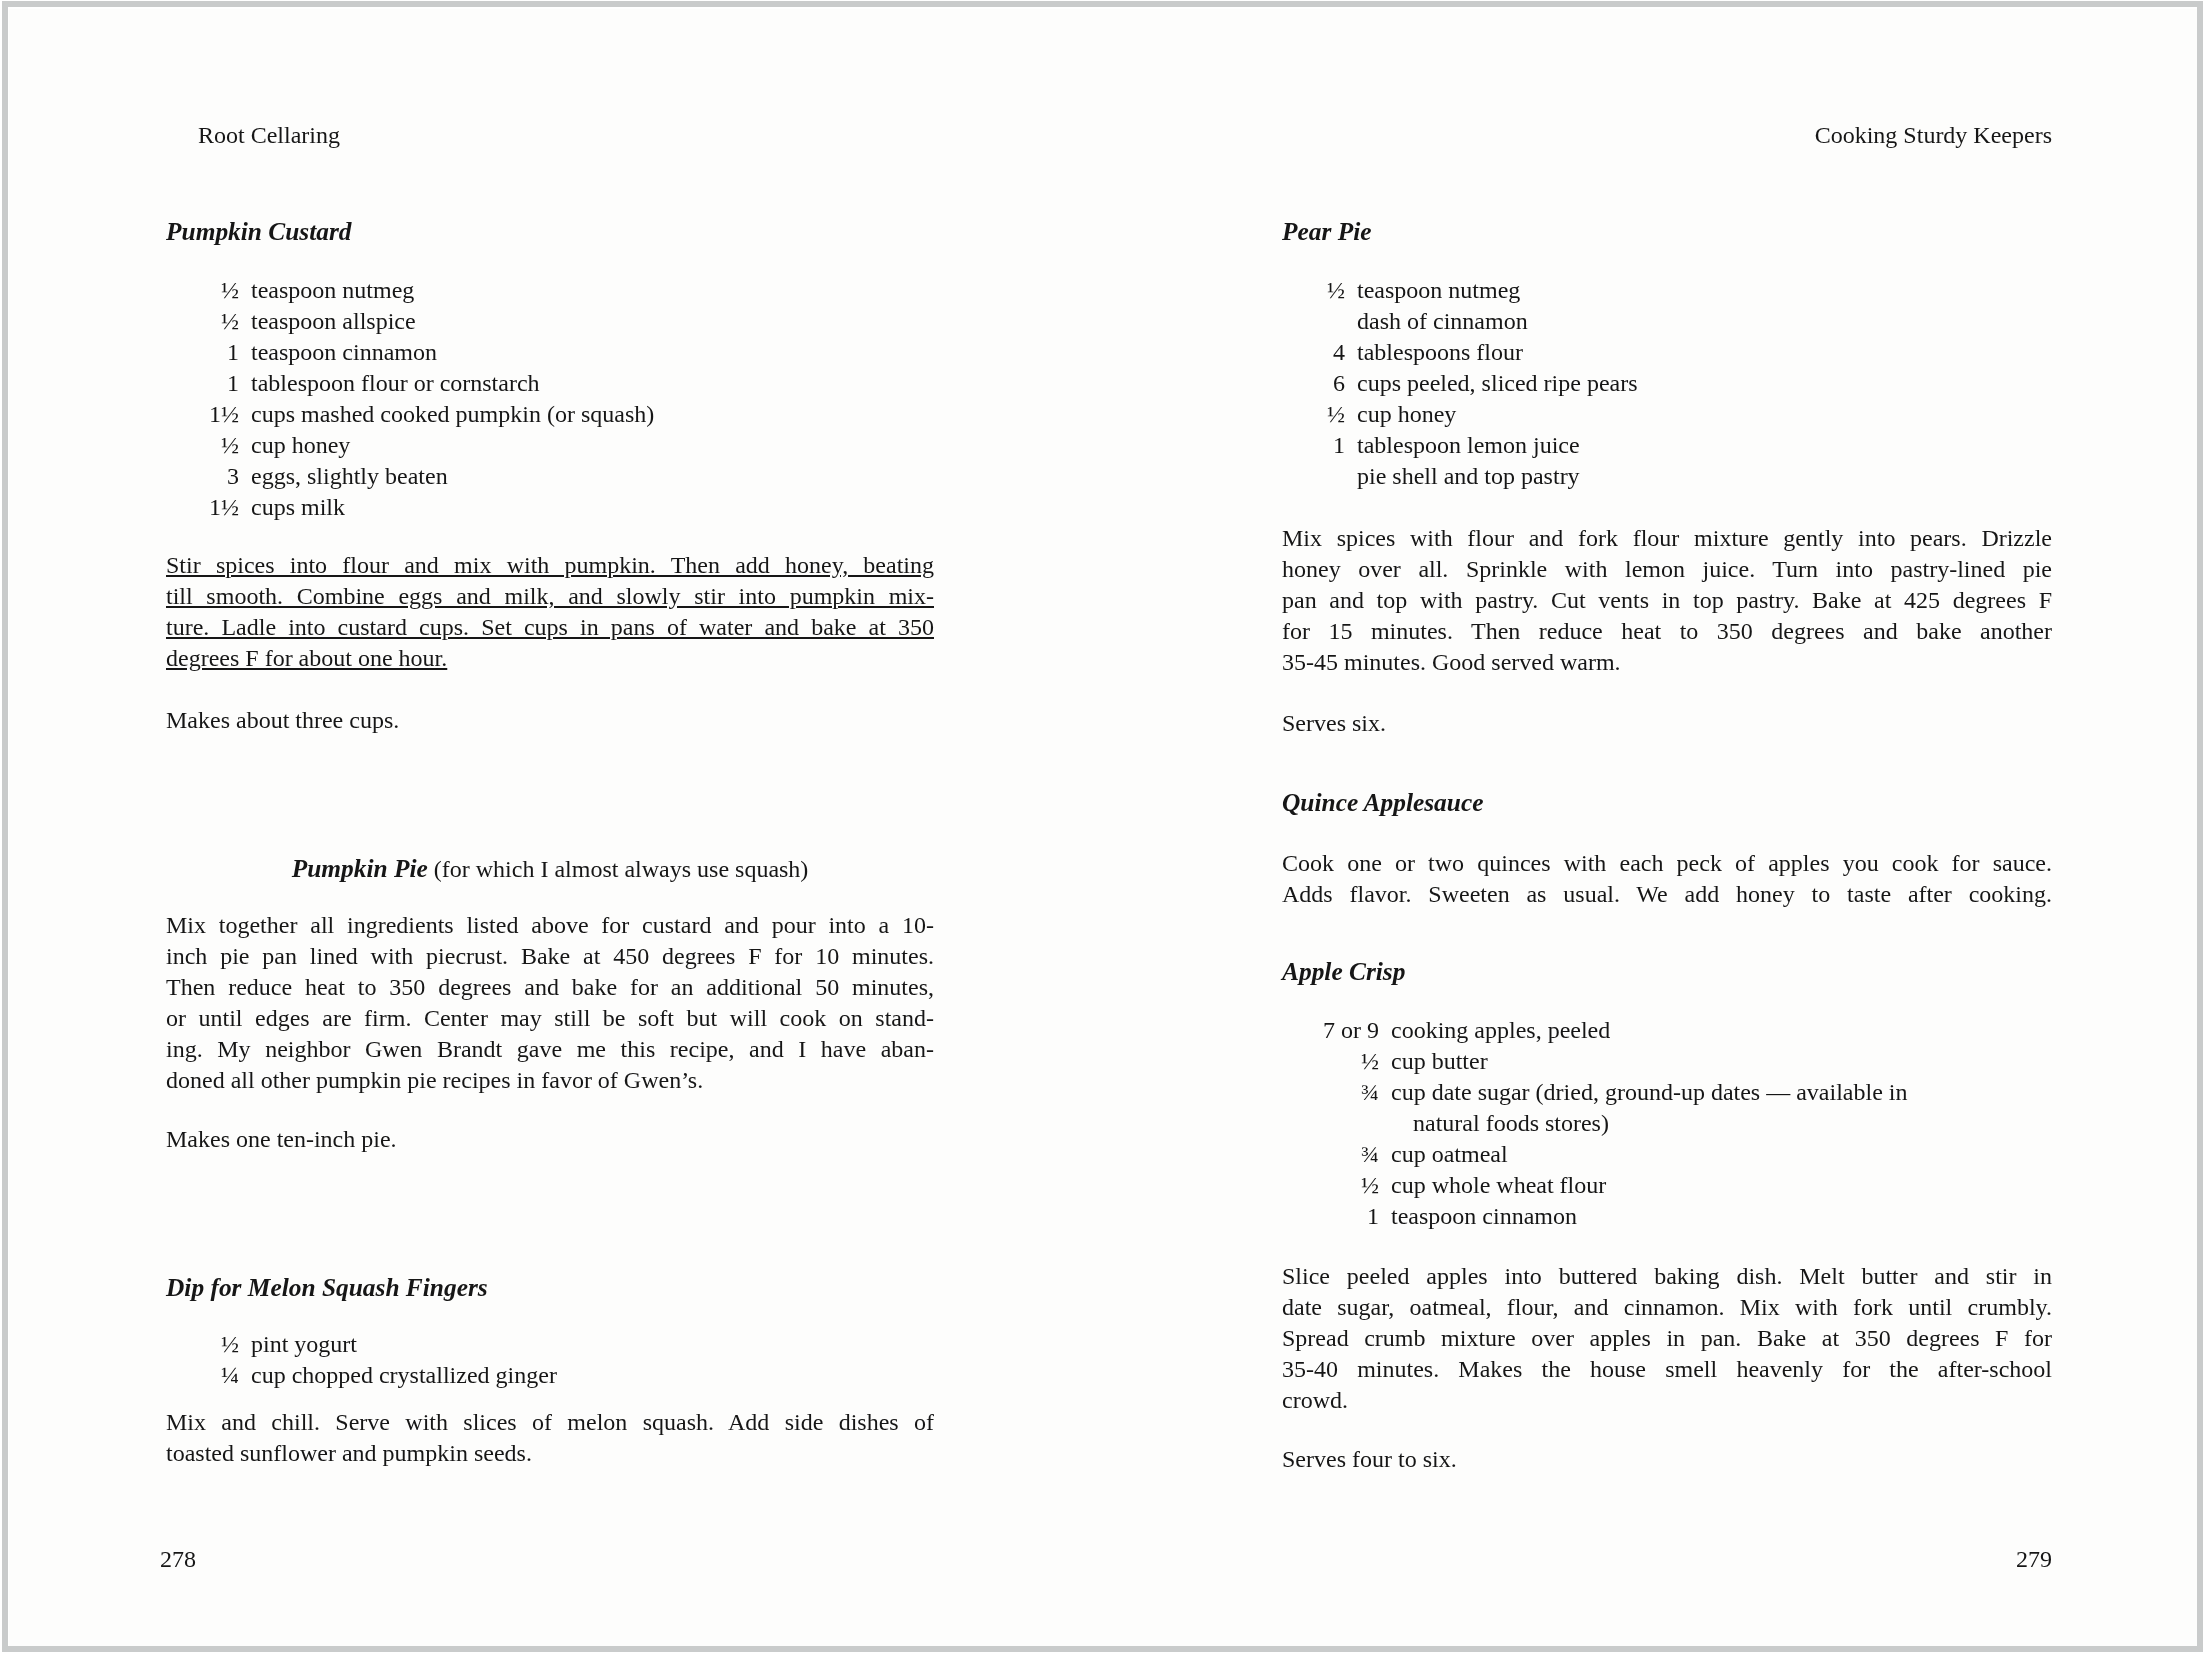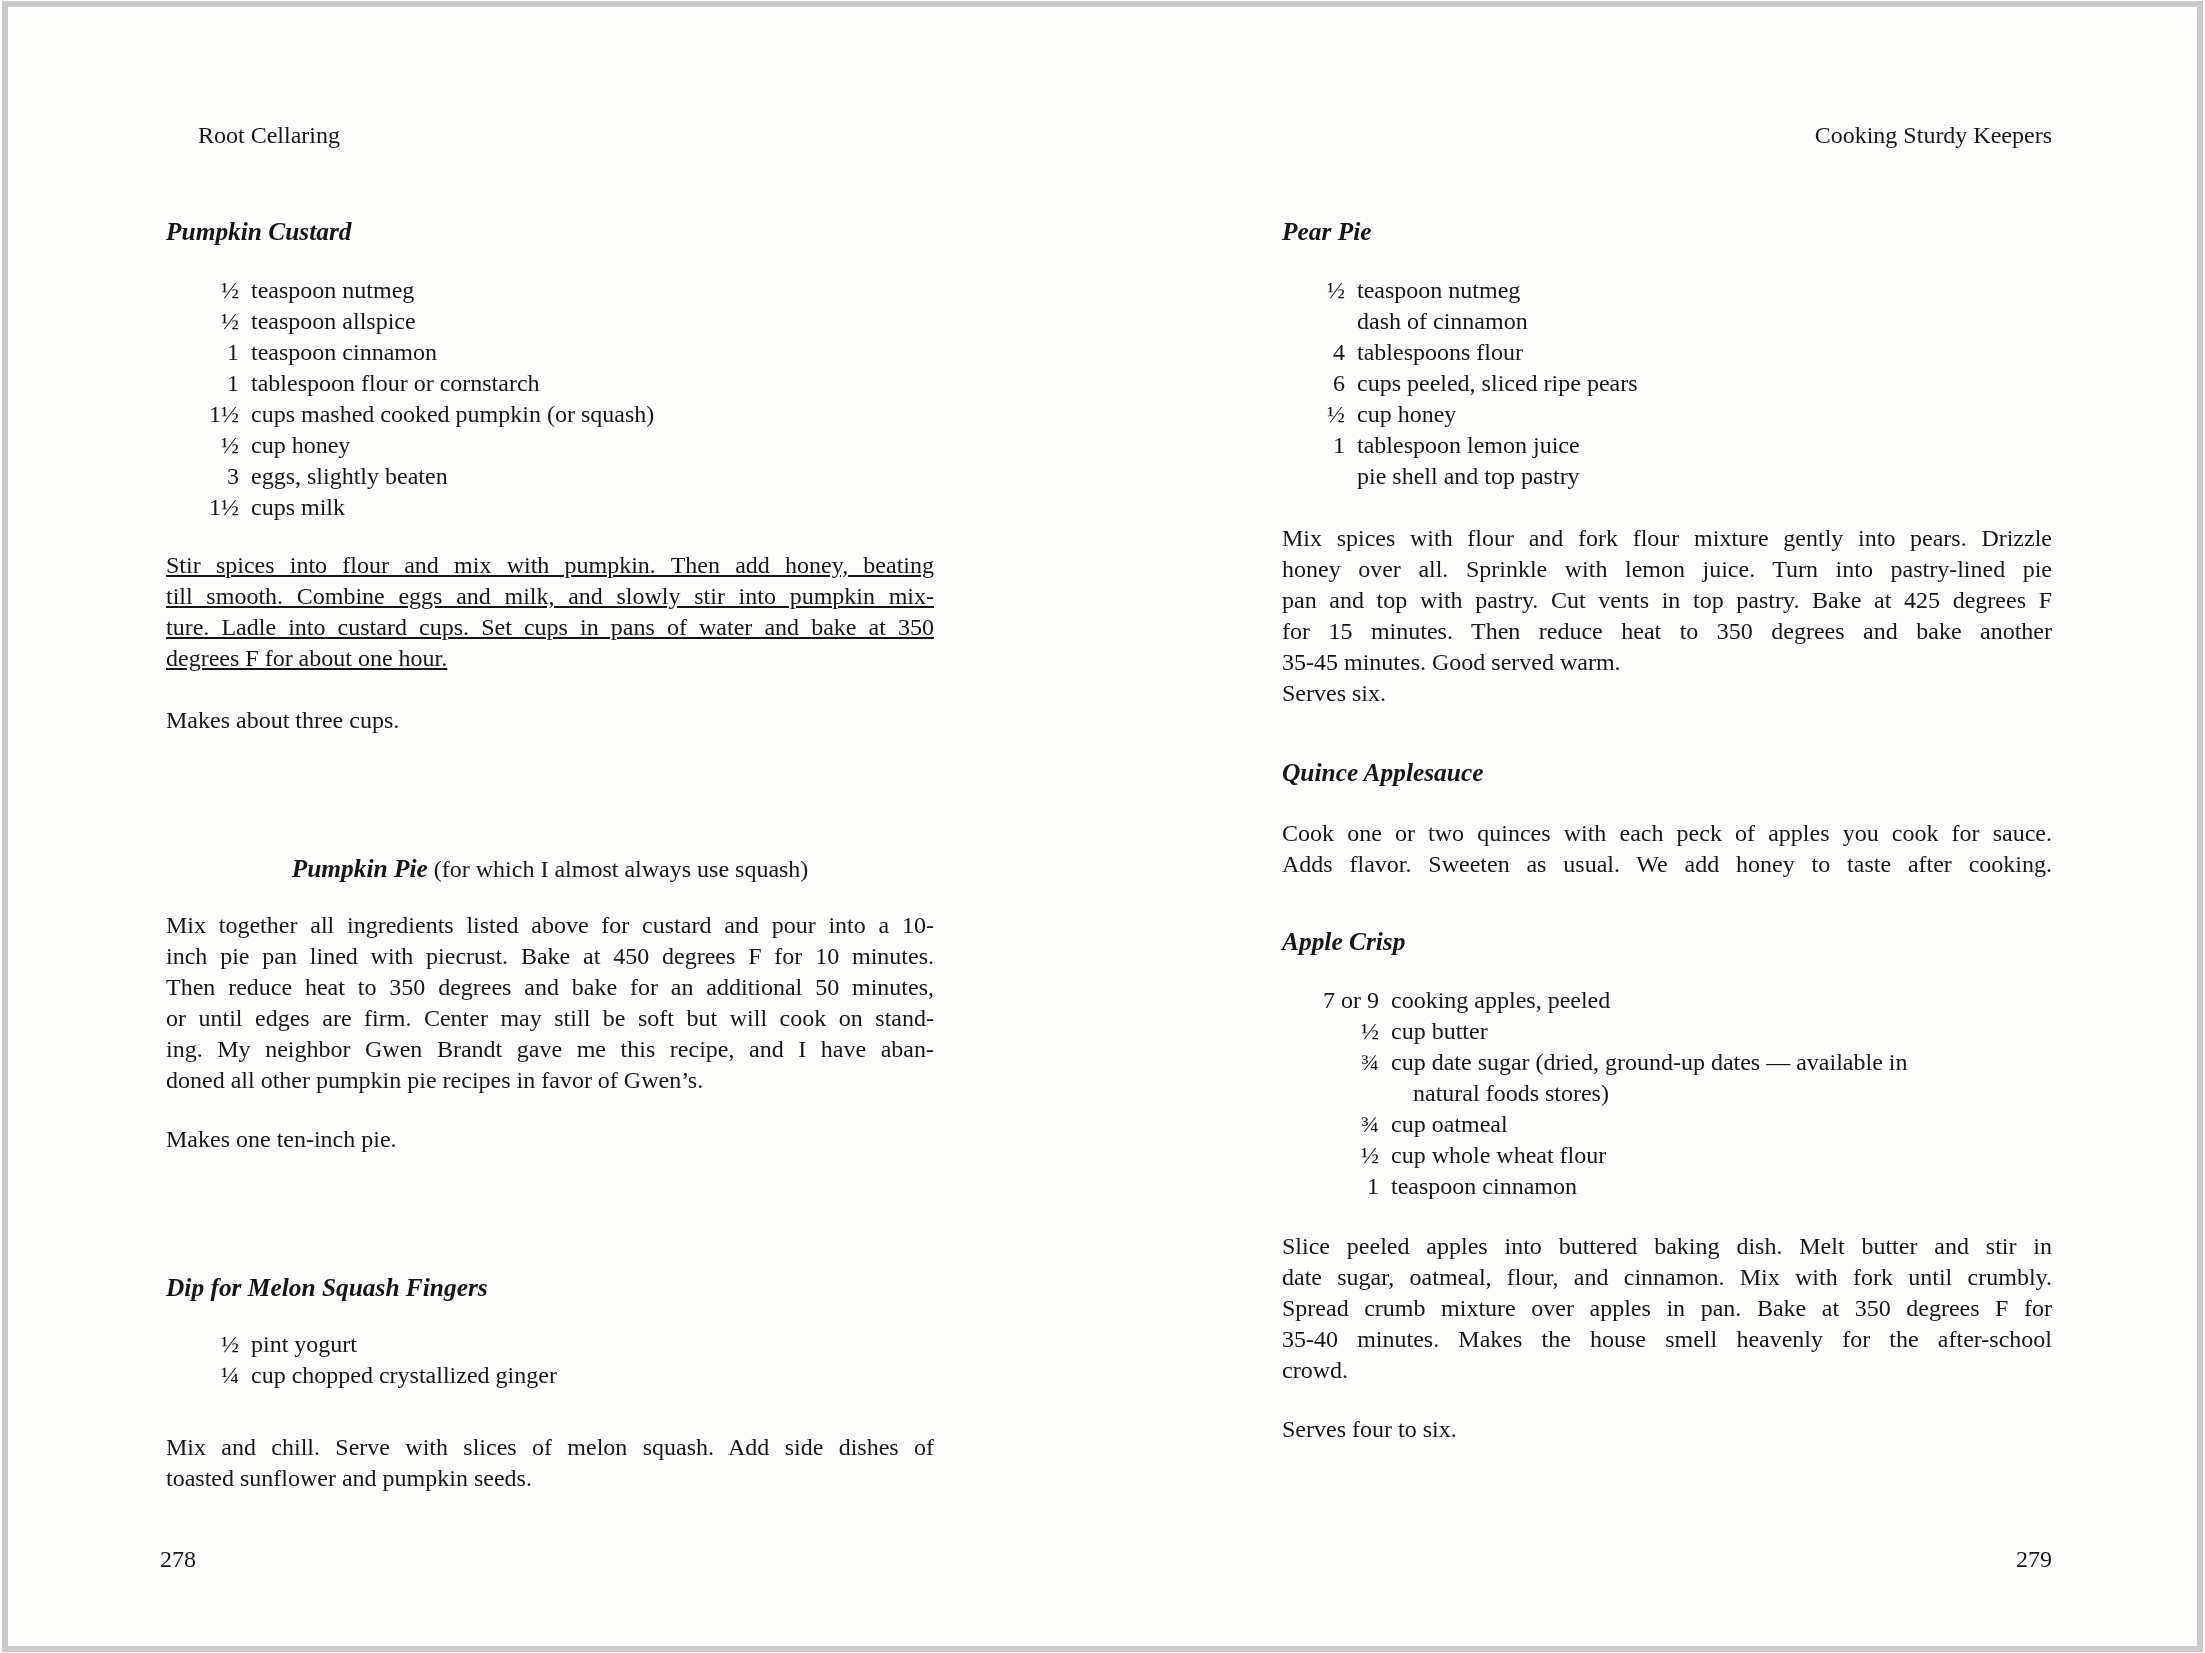--- a/index.html
+++ b/index.html
@@ -98,21 +98,21 @@
     <div class="sec ingredients" style="margin-top: 24.6px;">
       <div class="ing-row">
         <span class="ing-qty" style="width: 73px;">½</span>
         <span class="ing-text">pint yogurt</span>
       </div>
       <div class="ing-row">
         <span class="ing-qty" style="width: 73px;">¼</span>
         <span class="ing-text">cup chopped crystallized ginger</span>
       </div>
     </div>
-    <div class="sec paragraph" style="margin-top: 41px;">
+    <div class="sec paragraph" style="margin-top: 16px;">
       <div class="pline">Mix and chill. Serve with slices of melon squash. Add side dishes of</div>
       <div class="pline lastline">toasted sunflower and pumpkin seeds.</div>
     </div>
   </div>
 <div class="col right" id="col-right">
     <div class="sec title" style="margin-top: 61px;"><span class="title-main">Pear Pie</span></div>
     <div class="sec ingredients" style="margin-top: 27px;">
       <div class="ing-row">
         <span class="ing-qty" style="width: 63px;">½</span>
         <span class="ing-text">teaspoon nutmeg</span>
@@ -142,21 +142,21 @@
         <span class="ing-text">pie shell and top pastry</span>
       </div>
     </div>
     <div class="sec paragraph" style="margin-top: 30.5px;">
       <div class="pline">Mix spices with flour and fork flour mixture gently into pears. Drizzle</div>
       <div class="pline">honey over all. Sprinkle with lemon juice. Turn into pastry-lined pie</div>
       <div class="pline">pan and top with pastry. Cut vents in top pastry. Bake at 425 degrees F</div>
       <div class="pline">for 15 minutes. Then reduce heat to 350 degrees and bake another</div>
       <div class="pline lastline">35-45 minutes. Good served warm.</div>
     </div>
-    <div class="sec paragraph" style="">
+    <div class="sec paragraph" style="margin-top: 30px;">
       <div class="pline lastline">Serves six.</div>
     </div>
     <div class="sec title" style="margin-top: 46px;"><span class="title-main">Quince Applesauce</span></div>
     <div class="sec paragraph" style="margin-top: 29px;">
       <div class="pline">Cook one or two quinces with each peck of apples you cook for sauce.</div>
       <div class="pline">Adds flavor. Sweeten as usual. We add honey to taste after cooking.</div>
     </div>
     <div class="sec title" style="margin-top: 44px;"><span class="title-main">Apple Crisp</span></div>
     <div class="sec ingredients" style="margin-top: 27px;">
       <div class="ing-row">

